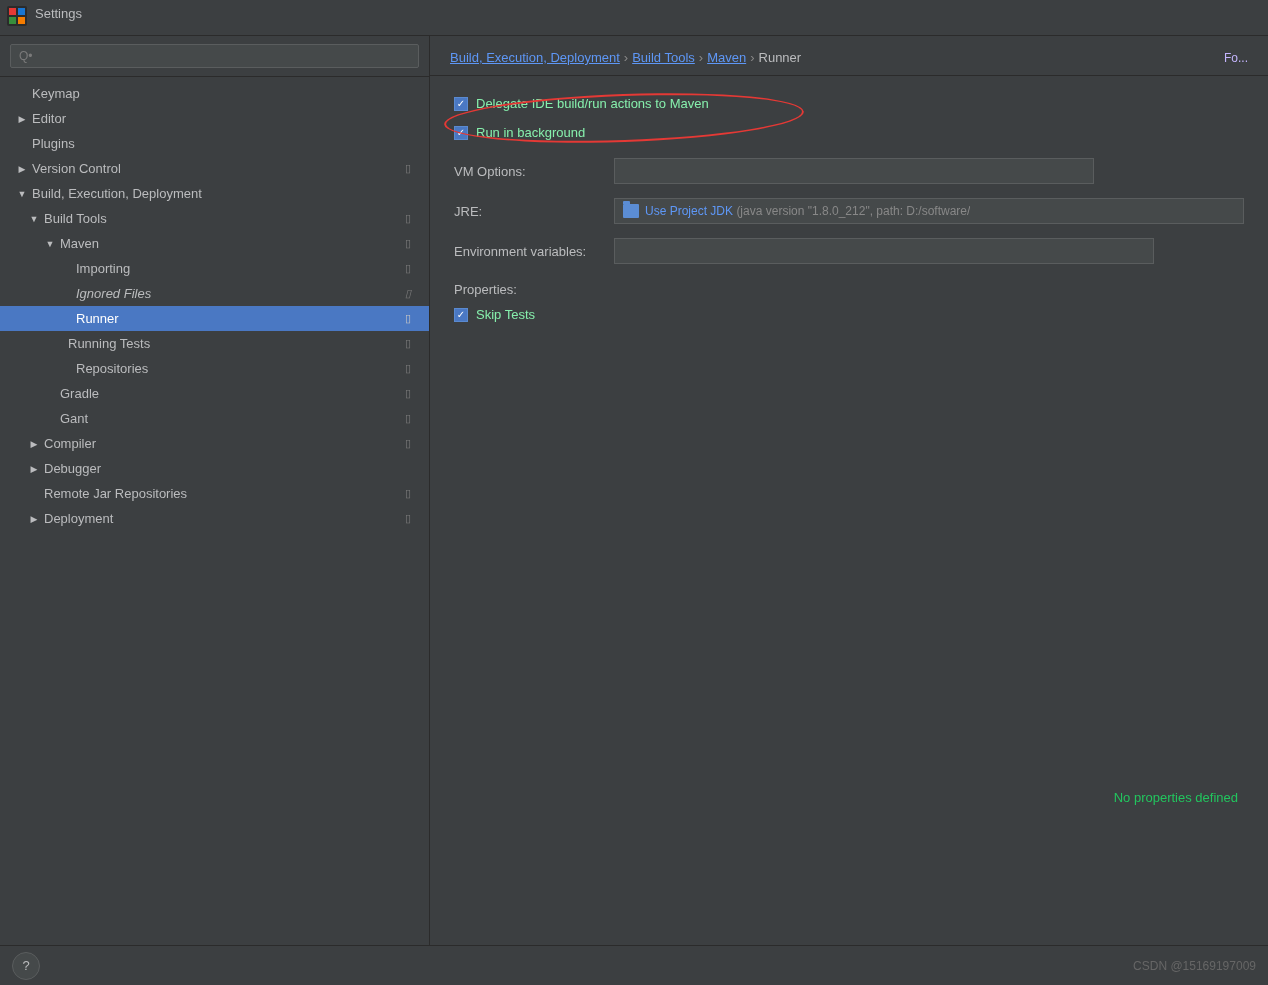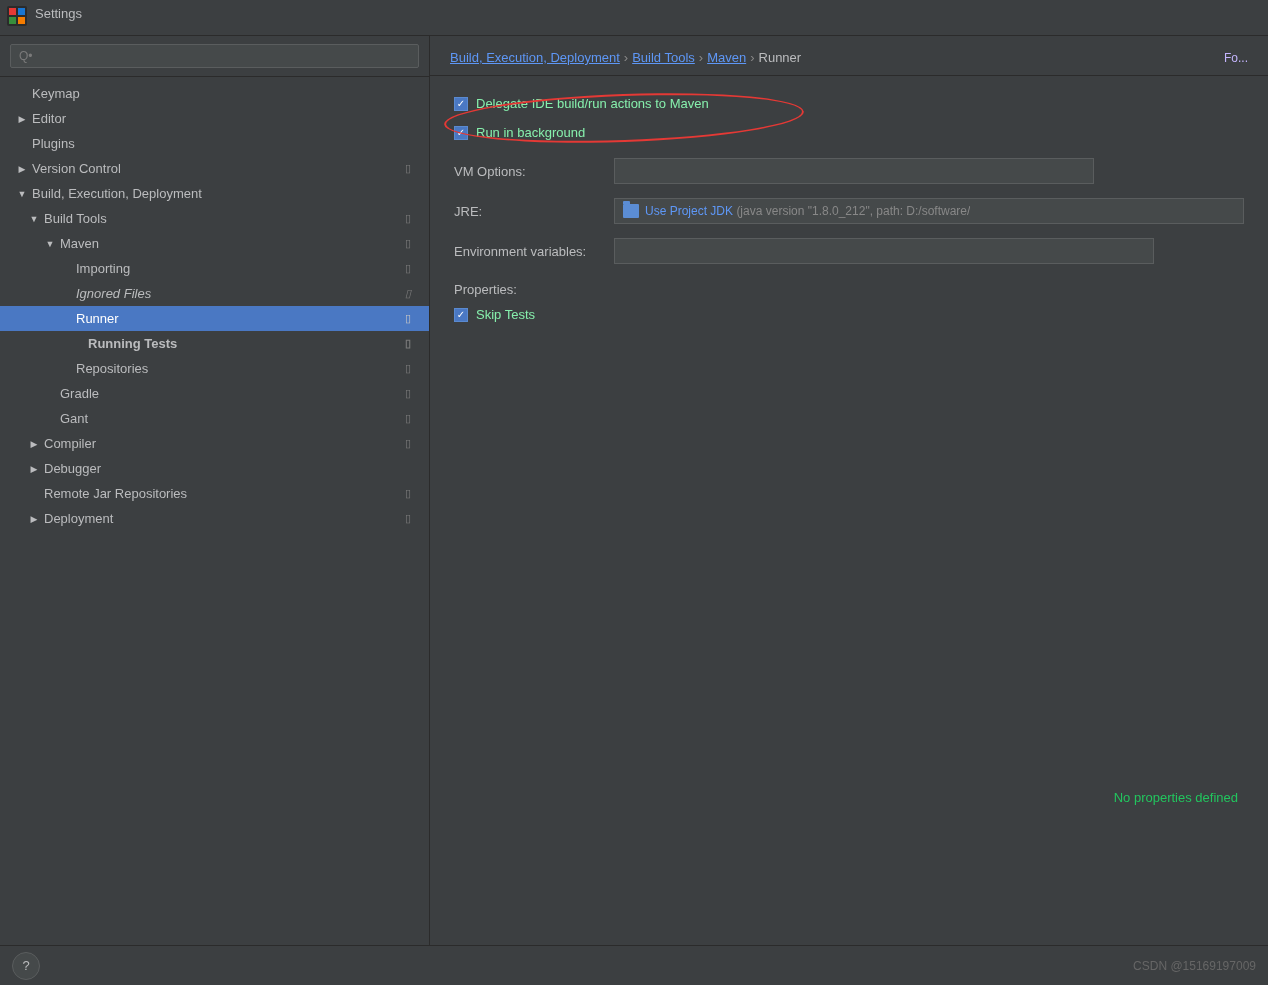--- a/index.html
+++ b/index.html
@@ -358,21 +358,21 @@
         <div class="nav-item" style="padding-left: 60px; font-style: italic;">
           <span style="width: 16px; display: inline-block;"></span>
           <span class="nav-label">Ignored Files</span>
           <span class="icon-copy">▯</span>
         </div>
         <div class="nav-item active" style="padding-left: 60px;">
           <span style="width: 16px; display: inline-block;"></span>
           <span class="nav-label">Runner</span>
           <span class="icon-copy">▯</span>
         </div>
-        <div class="nav-item" style="padding-left: 72px; font-weight: bold;">
+        <div class="nav-item" style="padding-left: 52px;">
           <span style="width: 16px; display: inline-block;"></span>
           <span class="nav-label">Running Tests</span>
           <span class="icon-copy">▯</span>
         </div>
         <div class="nav-item" style="padding-left: 60px;">
           <span style="width: 16px; display: inline-block;"></span>
           <span class="nav-label">Repositories</span>
           <span class="icon-copy">▯</span>
         </div>
         <div class="nav-item" style="padding-left: 44px;">

